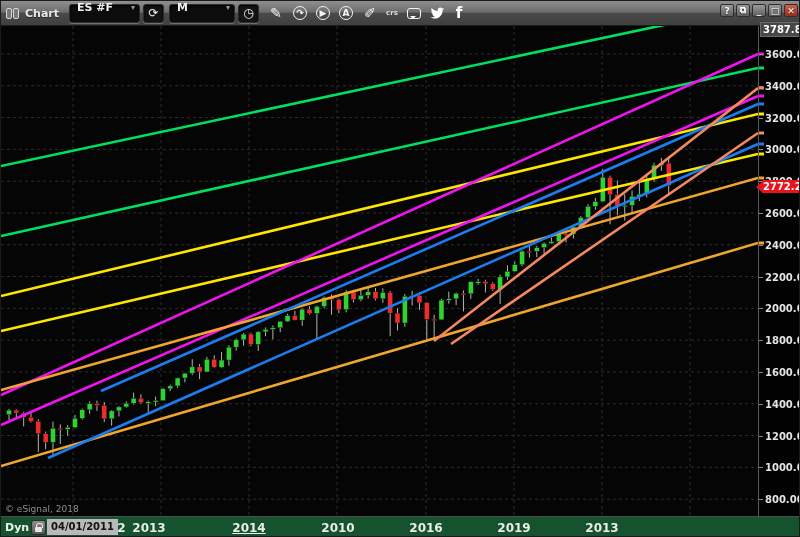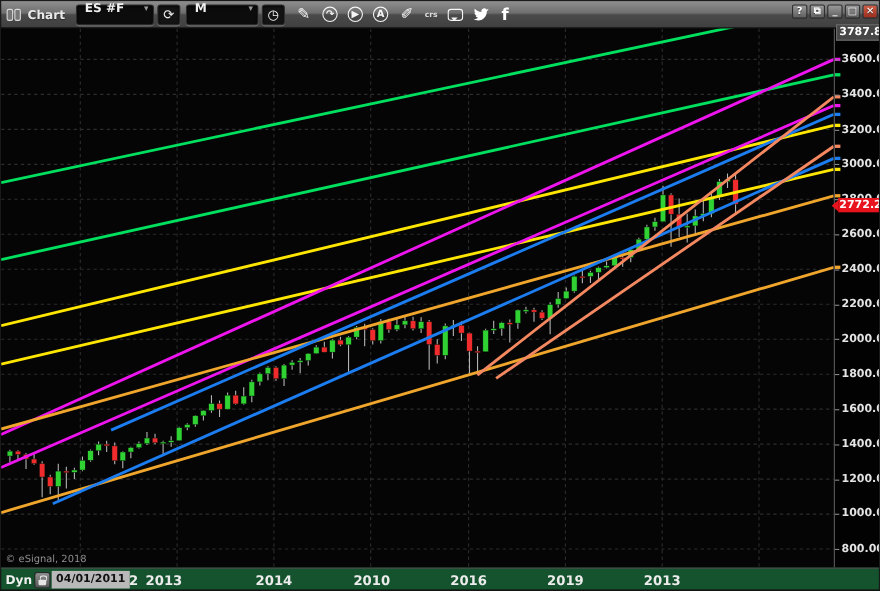--- a/index.html
+++ b/index.html
@@ -384,19 +384,19 @@
   </div>
 
   <div id="bottom">
     <span id="dyn">Dyn</span>
     <span id="lock-btn">
         <span class="padlock"></span>
       </span>
     <span id="date-box">04/01/2011</span>
   <span class="year" style="left: 108px;">2012</span>
       <span class="year" style="left: 148px;">2013</span>
-      <span class="year" style="left: 248px;">2014</span>
+      <span class="year" style="left: 248px; text-decoration: underline;">2014</span>
       <span class="year" style="left: 337px;">2010</span>
       <span class="year" style="left: 425px;">2016</span>
       <span class="year" style="left: 513px;">2019</span>
       <span class="year" style="left: 601px;">2013</span>
     </div>
 </div>
 
 </body></html>

